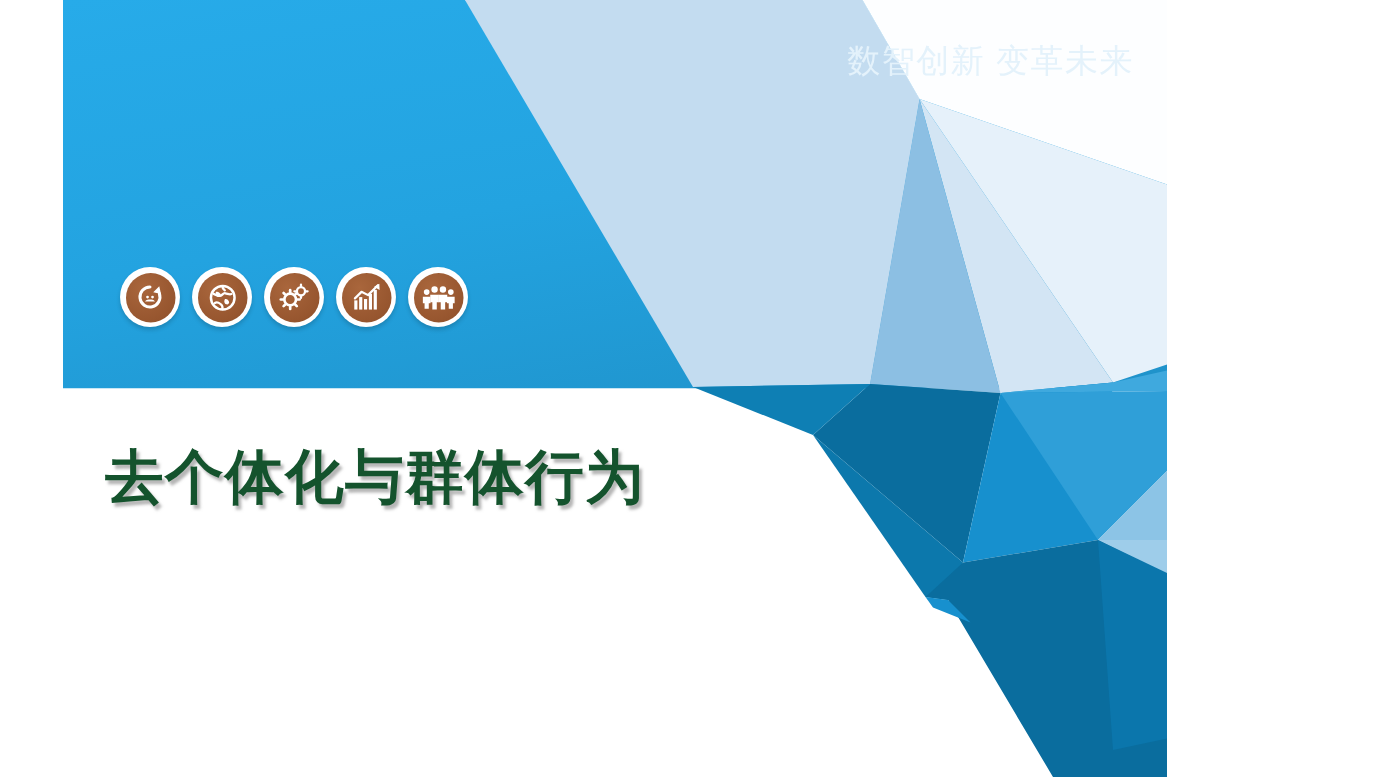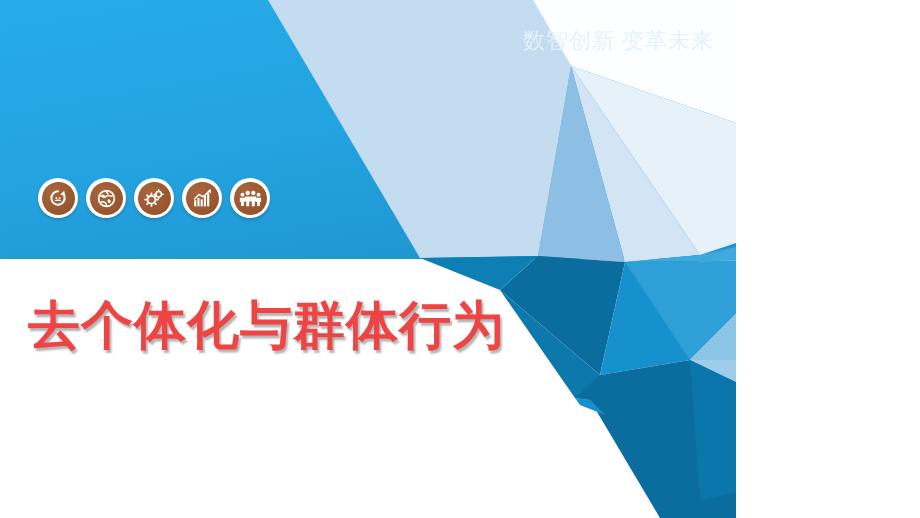--- a/index.html
+++ b/index.html
@@ -10,20 +10,21 @@
   body {
     font-family: "Liberation Sans", sans-serif;
   }
 
   #slide {
     position: relative;
     width: 736px;
     height: 518px;
     overflow: hidden;
     background: #ffffff;
+    margin-left: 42px;
   }
 
   
   .band {
     position: absolute;
     left: 0;
     top: 0;
     width: 920px;
     height: 259px;
     background: linear-gradient(170deg, #27ABE9 0%, #23A3E0 45%, #1E8FC6 100%);
@@ -86,23 +87,23 @@
     align-items: center;
     justify-content: center;
   }
   .icon-disc svg { display: block; }
 
   
   .title {
     position: absolute;
     left: 28px;
     top: 291px;
-    font-size: 52px;
+    font-size: 39px;
     font-weight: bold;
-    color: #ef4444;
+    color: #14532d;
     letter-spacing: 1px;
     white-space: nowrap;
     text-shadow: 2px 3px 2px rgba(120,120,120,0.55);
     font-family: "Liberation Sans", sans-serif;
   }
 </style>
 </head>
 <body>
 
 <div id="slide">

